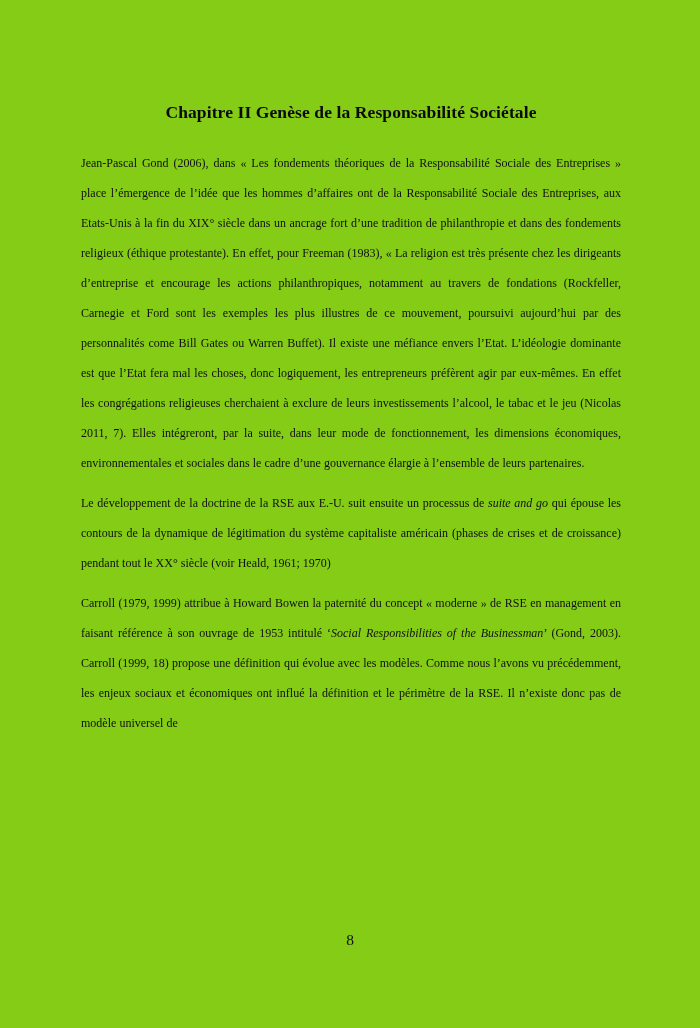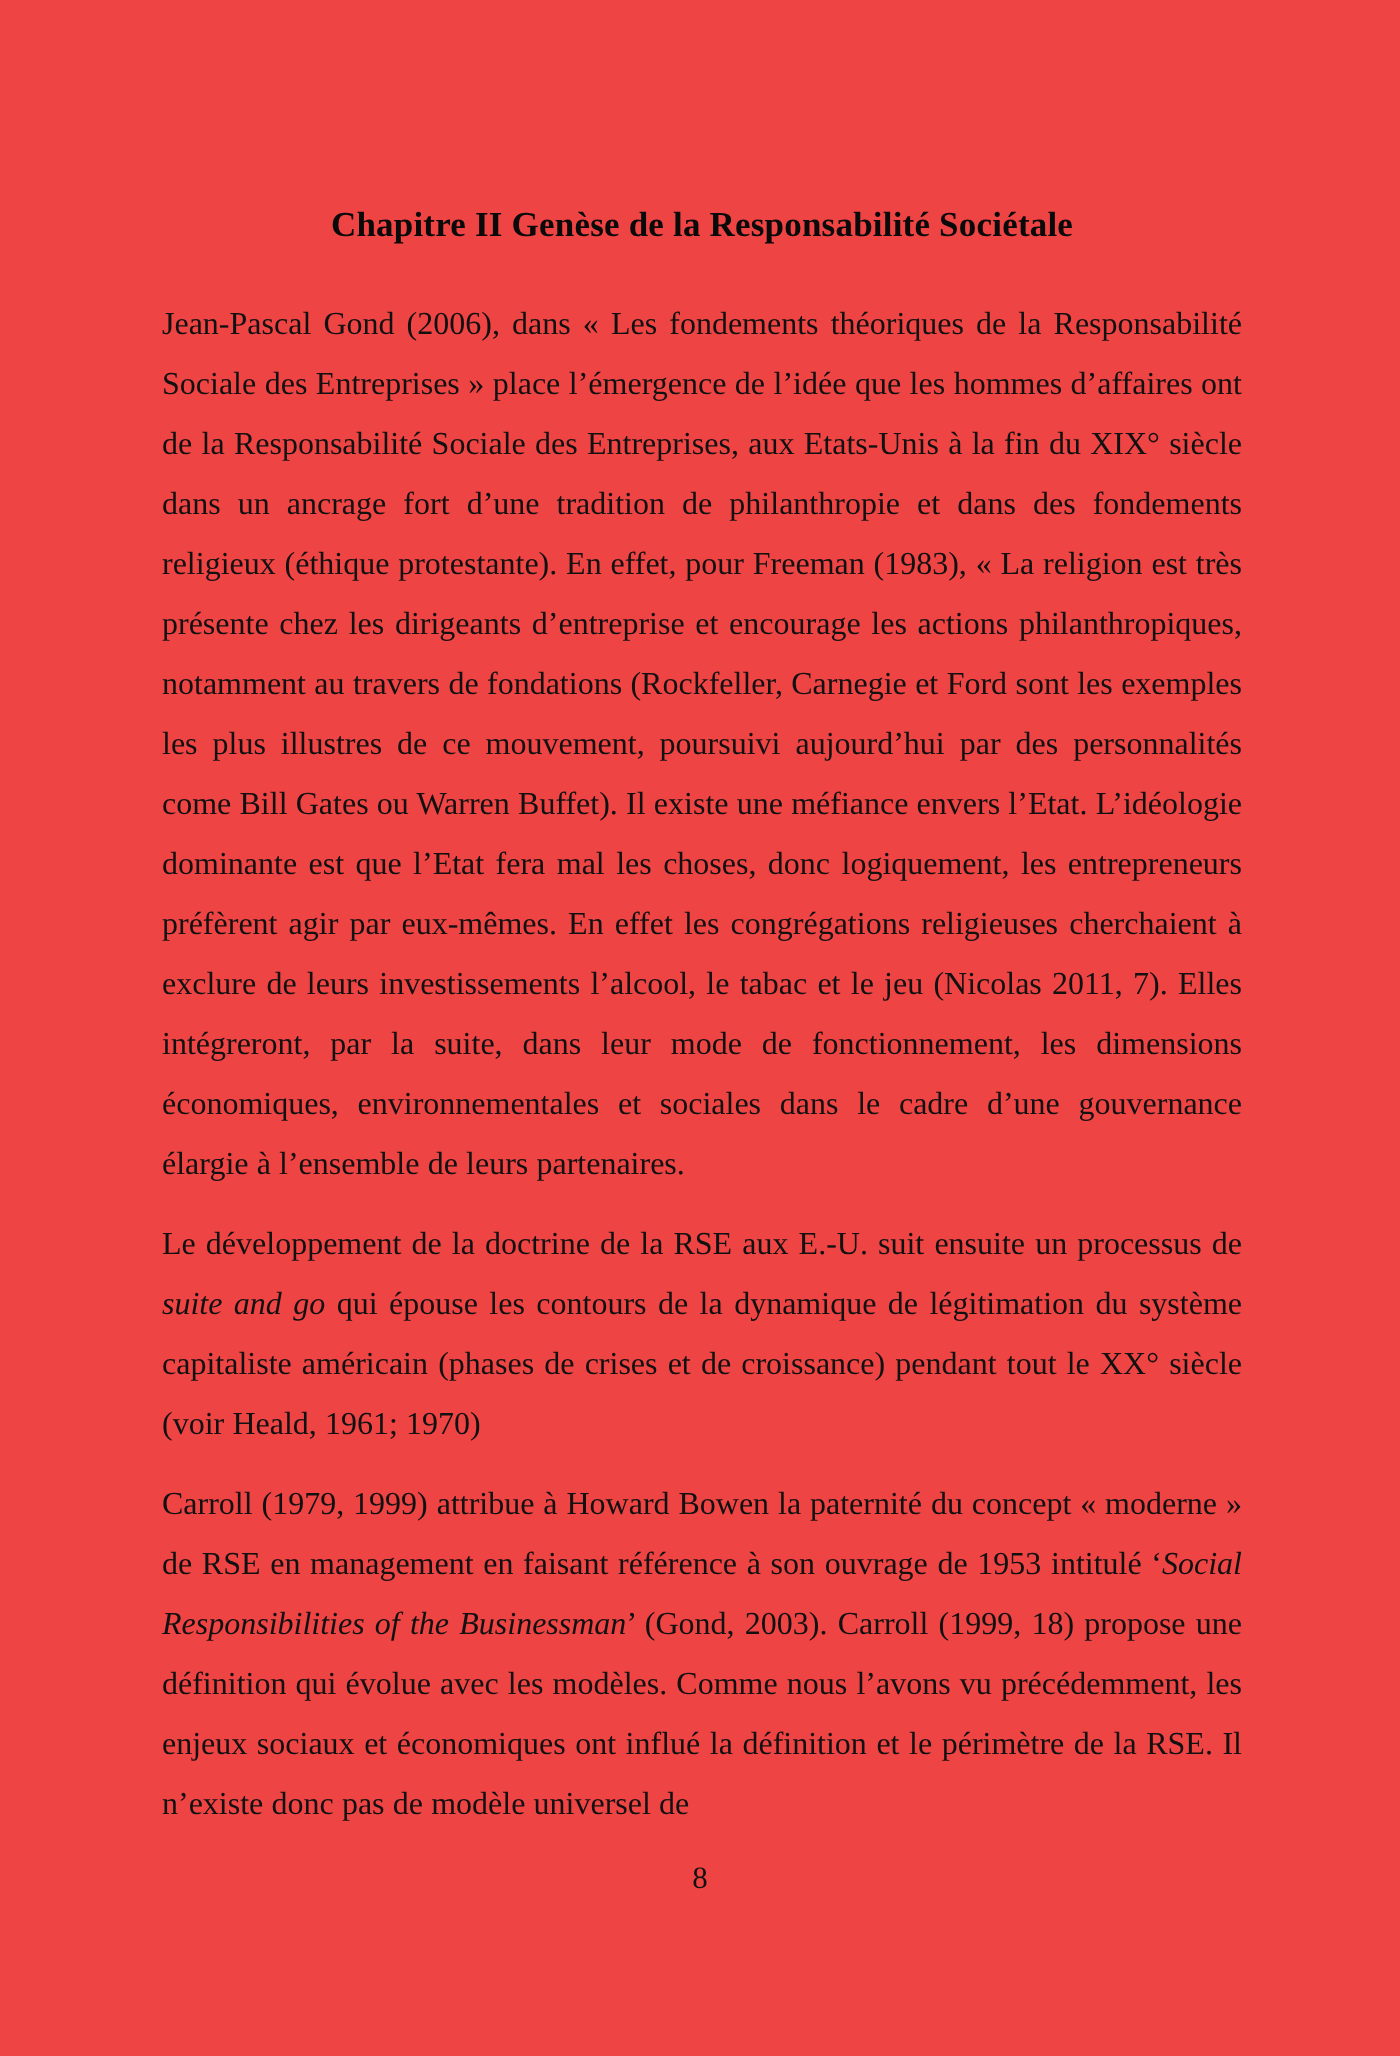--- a/index.html
+++ b/index.html
@@ -9,21 +9,21 @@
     background: #ffffff;
   }
   body {
     font-family: "Liberation Serif", "DejaVu Serif", serif;
     color: #000000;
   }
   .page {
     position: relative;
     width: 700px;
     height: 1028px;
-    background: #ef4444;
+    background: #84cc16;
     overflow: hidden;
     box-sizing: border-box;
   }
   .content {
     position: absolute;
     left: 81px;
     top: 0;
     width: 540px;
   }
   .chapter-title {
@@ -32,21 +32,21 @@
     font-size: 17.5px;
     line-height: 24px;
     margin: 0;
     padding-top: 100px;
     letter-spacing: 0.1px;
     color: #0a0a0a;
   }
   .body-para {
     text-align: justify;
     text-justify: inter-word;
-    font-size: 16px;
+    font-size: 12px;
     line-height: 30px;
     margin: 0;
     color: #111111;
     -webkit-hyphens: none;
     hyphens: none;
     word-spacing: 0.1px;
   }
   .body-para.first {
     margin-top: 24px;
   }

